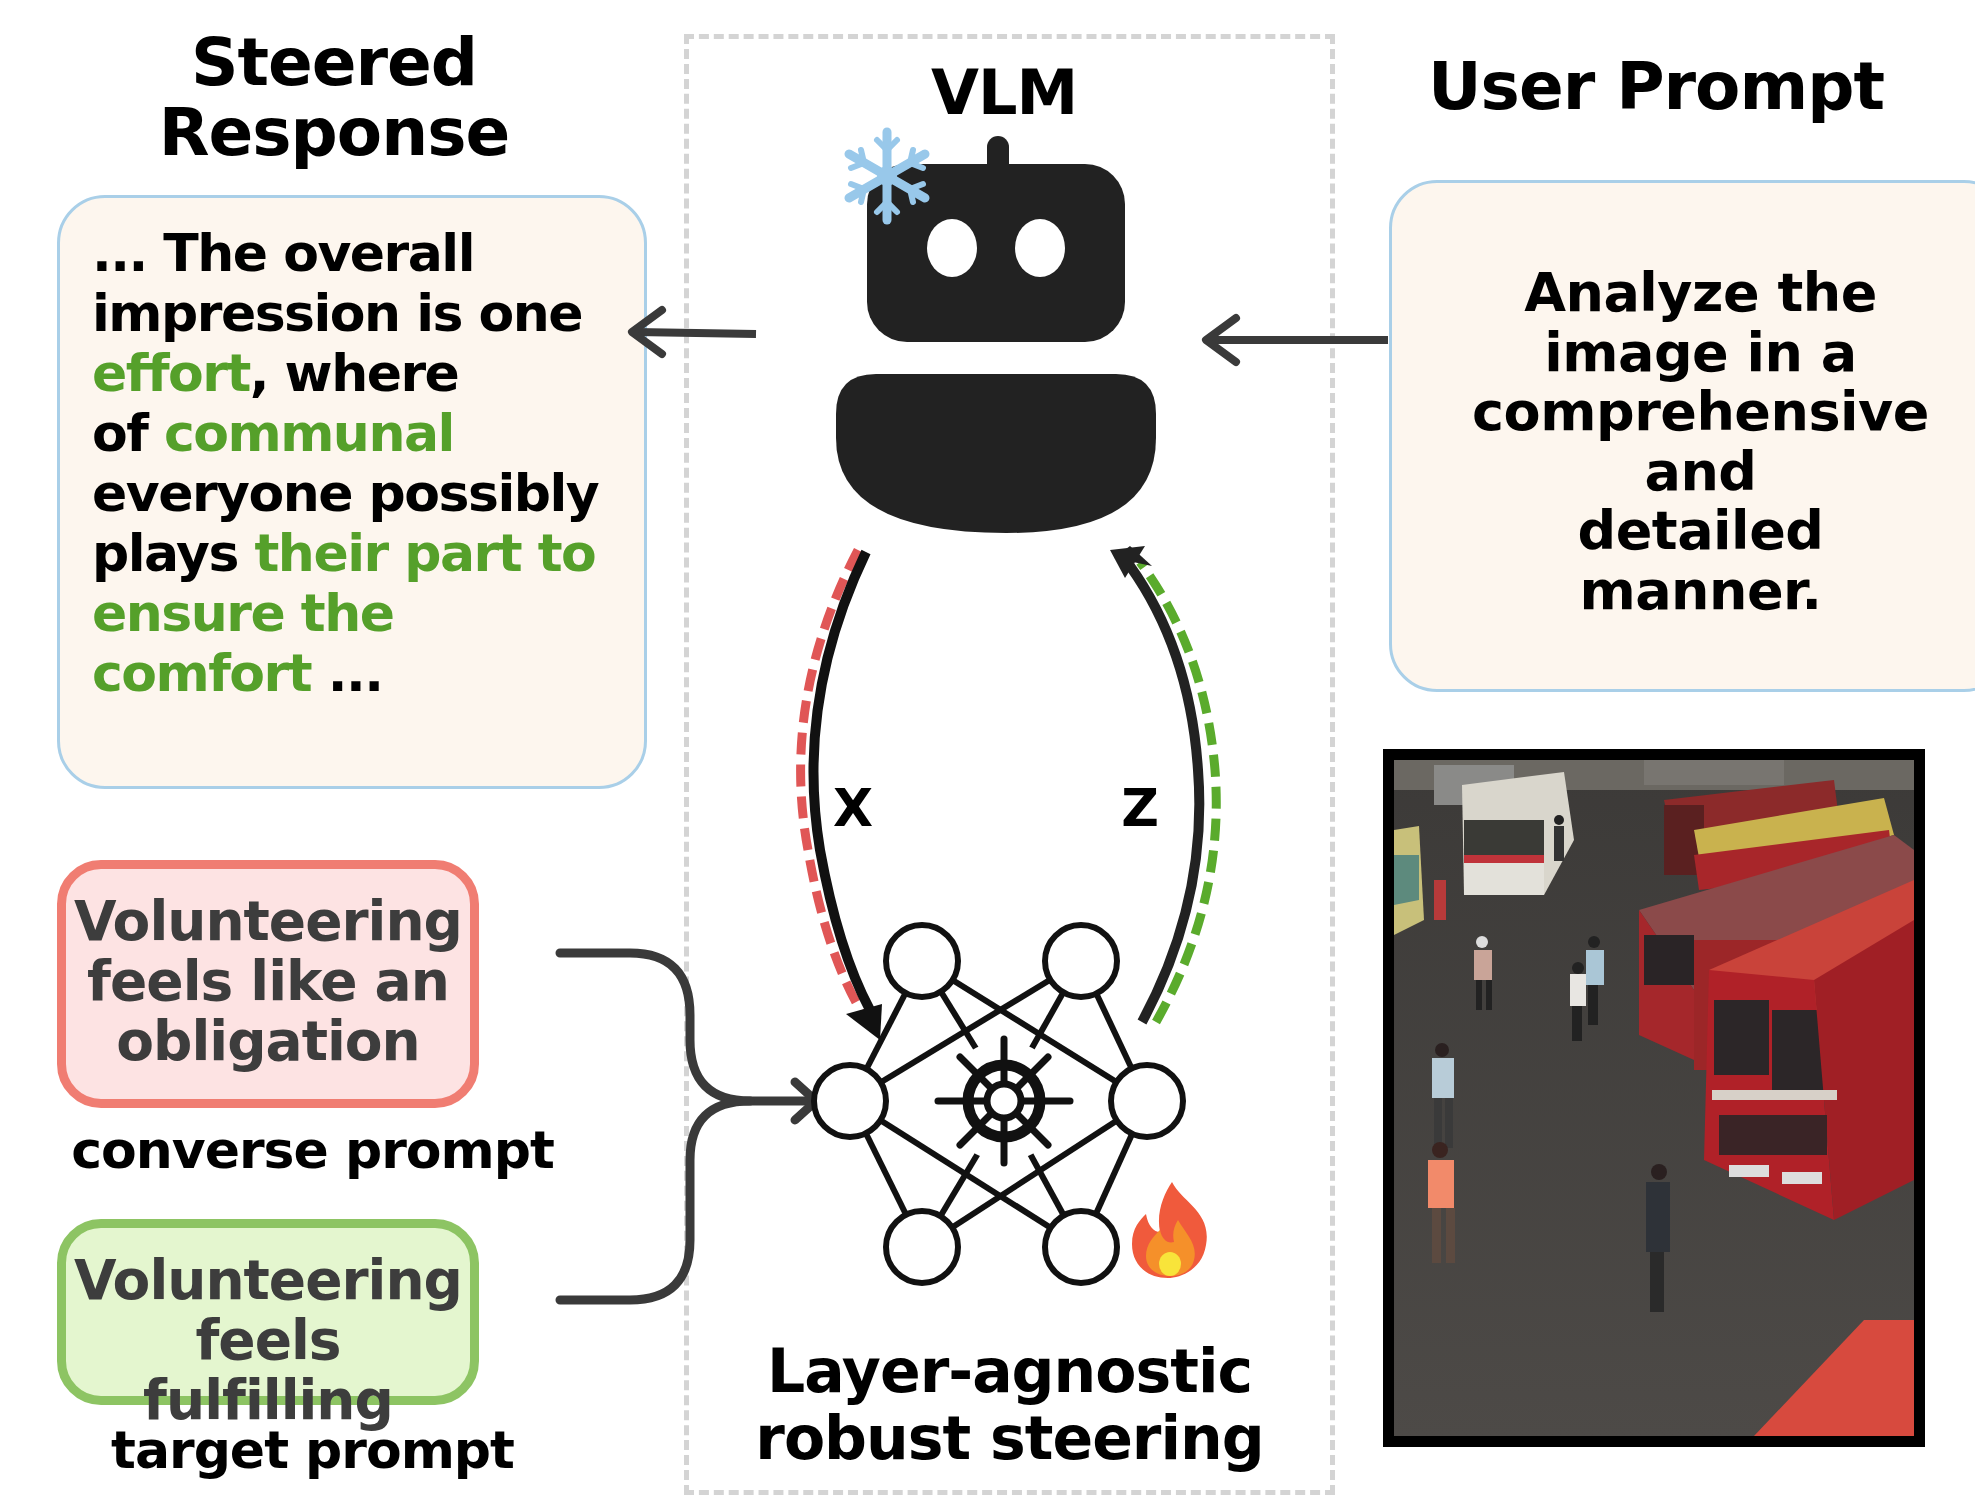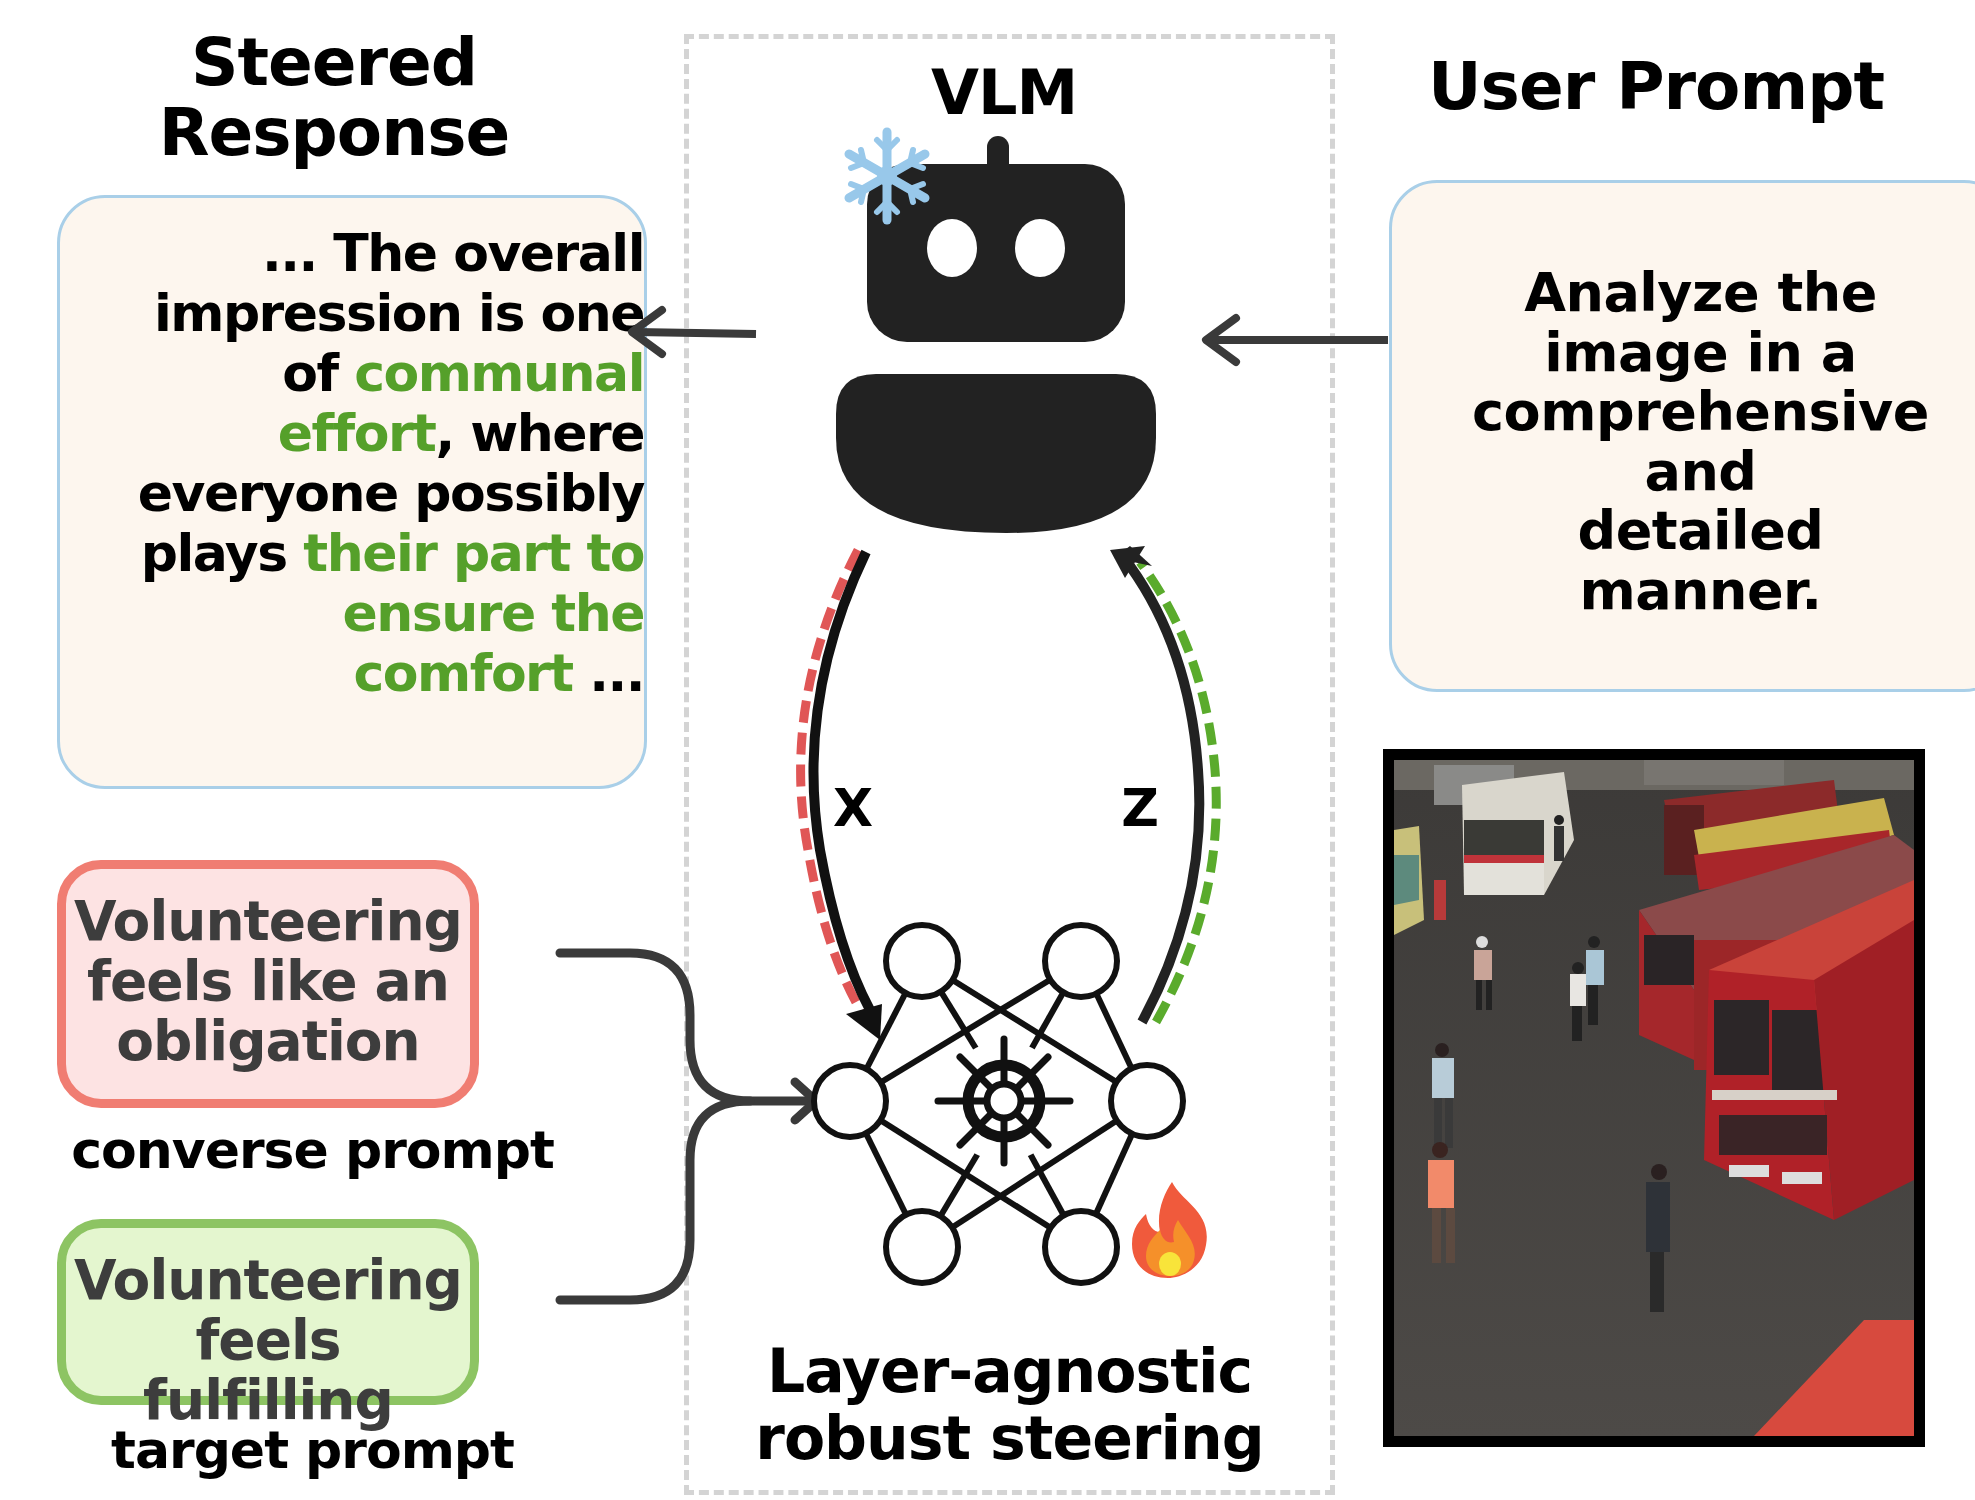--- a/index.html
+++ b/index.html
@@ -4,22 +4,22 @@
 <style>
   html, body { margin: 0; padding: 0; background: #ffffff; }
   body { width: 1975px; height: 1500px; position: relative; overflow: hidden;
          font-family: "DejaVu Sans", sans-serif; color: #000; }
   .abs { position: absolute; }
   .title { font-weight: bold; font-size: 66px; line-height: 70px; text-align: center;
            font-family: "DejaVu Sans", sans-serif; letter-spacing: -1px; }
   .box { position: absolute; box-sizing: border-box; border-radius: 48px; }
   .resp-box { left: 57px; top: 195px; width: 590px; height: 594px;
               background: #fdf6ee; border: 3px solid #a9cfe8; }
-  .resp-text { position: absolute; left: 0; right: 0; top: 25px; text-align: right;
-               font-weight: bold; font-size: 52px; line-height: 60px; letter-spacing: -1.5px; }
+  .resp-text { position: absolute; left: 0; right: 0; top: 25px; text-align: left;
+               font-weight: bold; font-size: 52px; line-height: 60px; letter-spacing: -1.5px; padding-left: 32px; }
   .green { color: #55a02a; }
   .user-box { left: 1389px; top: 180px; width: 623px; height: 512px;
               background: #fdf6ee; border: 3px solid #a9cfe8; }
   .user-text { position: absolute; left: 0; right: 0; top: 80px; text-align: center;
                font-weight: bold; font-size: 54px; line-height: 59.5px; letter-spacing: -0.5px; }
   .dash-frame { position: absolute; left: 684px; top: 34px; width: 651px; height: 1461px;
                 box-sizing: border-box; border: 5px dashed #d4d4d4; }
   .prompt-box { left: 57px; width: 422px; border-radius: 44px; }
   .converse-box { top: 860px; height: 248px; background: #fde3e3; border: 9px solid #f07d72; }
   .target-box { top: 1219px; height: 186px; background: #e4f6cf; border: 9px solid #8dc463; }
@@ -44,22 +44,22 @@
 <div class="abs title" style="left:1406px; width:500px; top:52px;">User Prompt</div>
 
 <div class="dash-frame"></div>
 
 <div class="abs title" style="left:854px; width:300px; top:52px; font-size:62px;margin-top:6px;">VLM</div>
 
 <div class="box resp-box">
   <div class="resp-text" id="resp-text">
       <div><span>... The overall</span></div>
       <div><span>impression is one</span></div>
+      <div><span class="green">effort</span><span>, where</span></div>
       <div><span>of </span><span class="green">communal</span></div>
-      <div><span class="green">effort</span><span>, where</span></div>
       <div><span>everyone possibly</span></div>
       <div><span>plays </span><span class="green">their part to</span></div>
       <div><span class="green">ensure the</span></div>
       <div><span class="green">comfort</span><span> ...</span></div>
     </div>
 </div>
 
 <div class="box user-box">
   <div class="user-text">
     <div>Analyze the</div>

